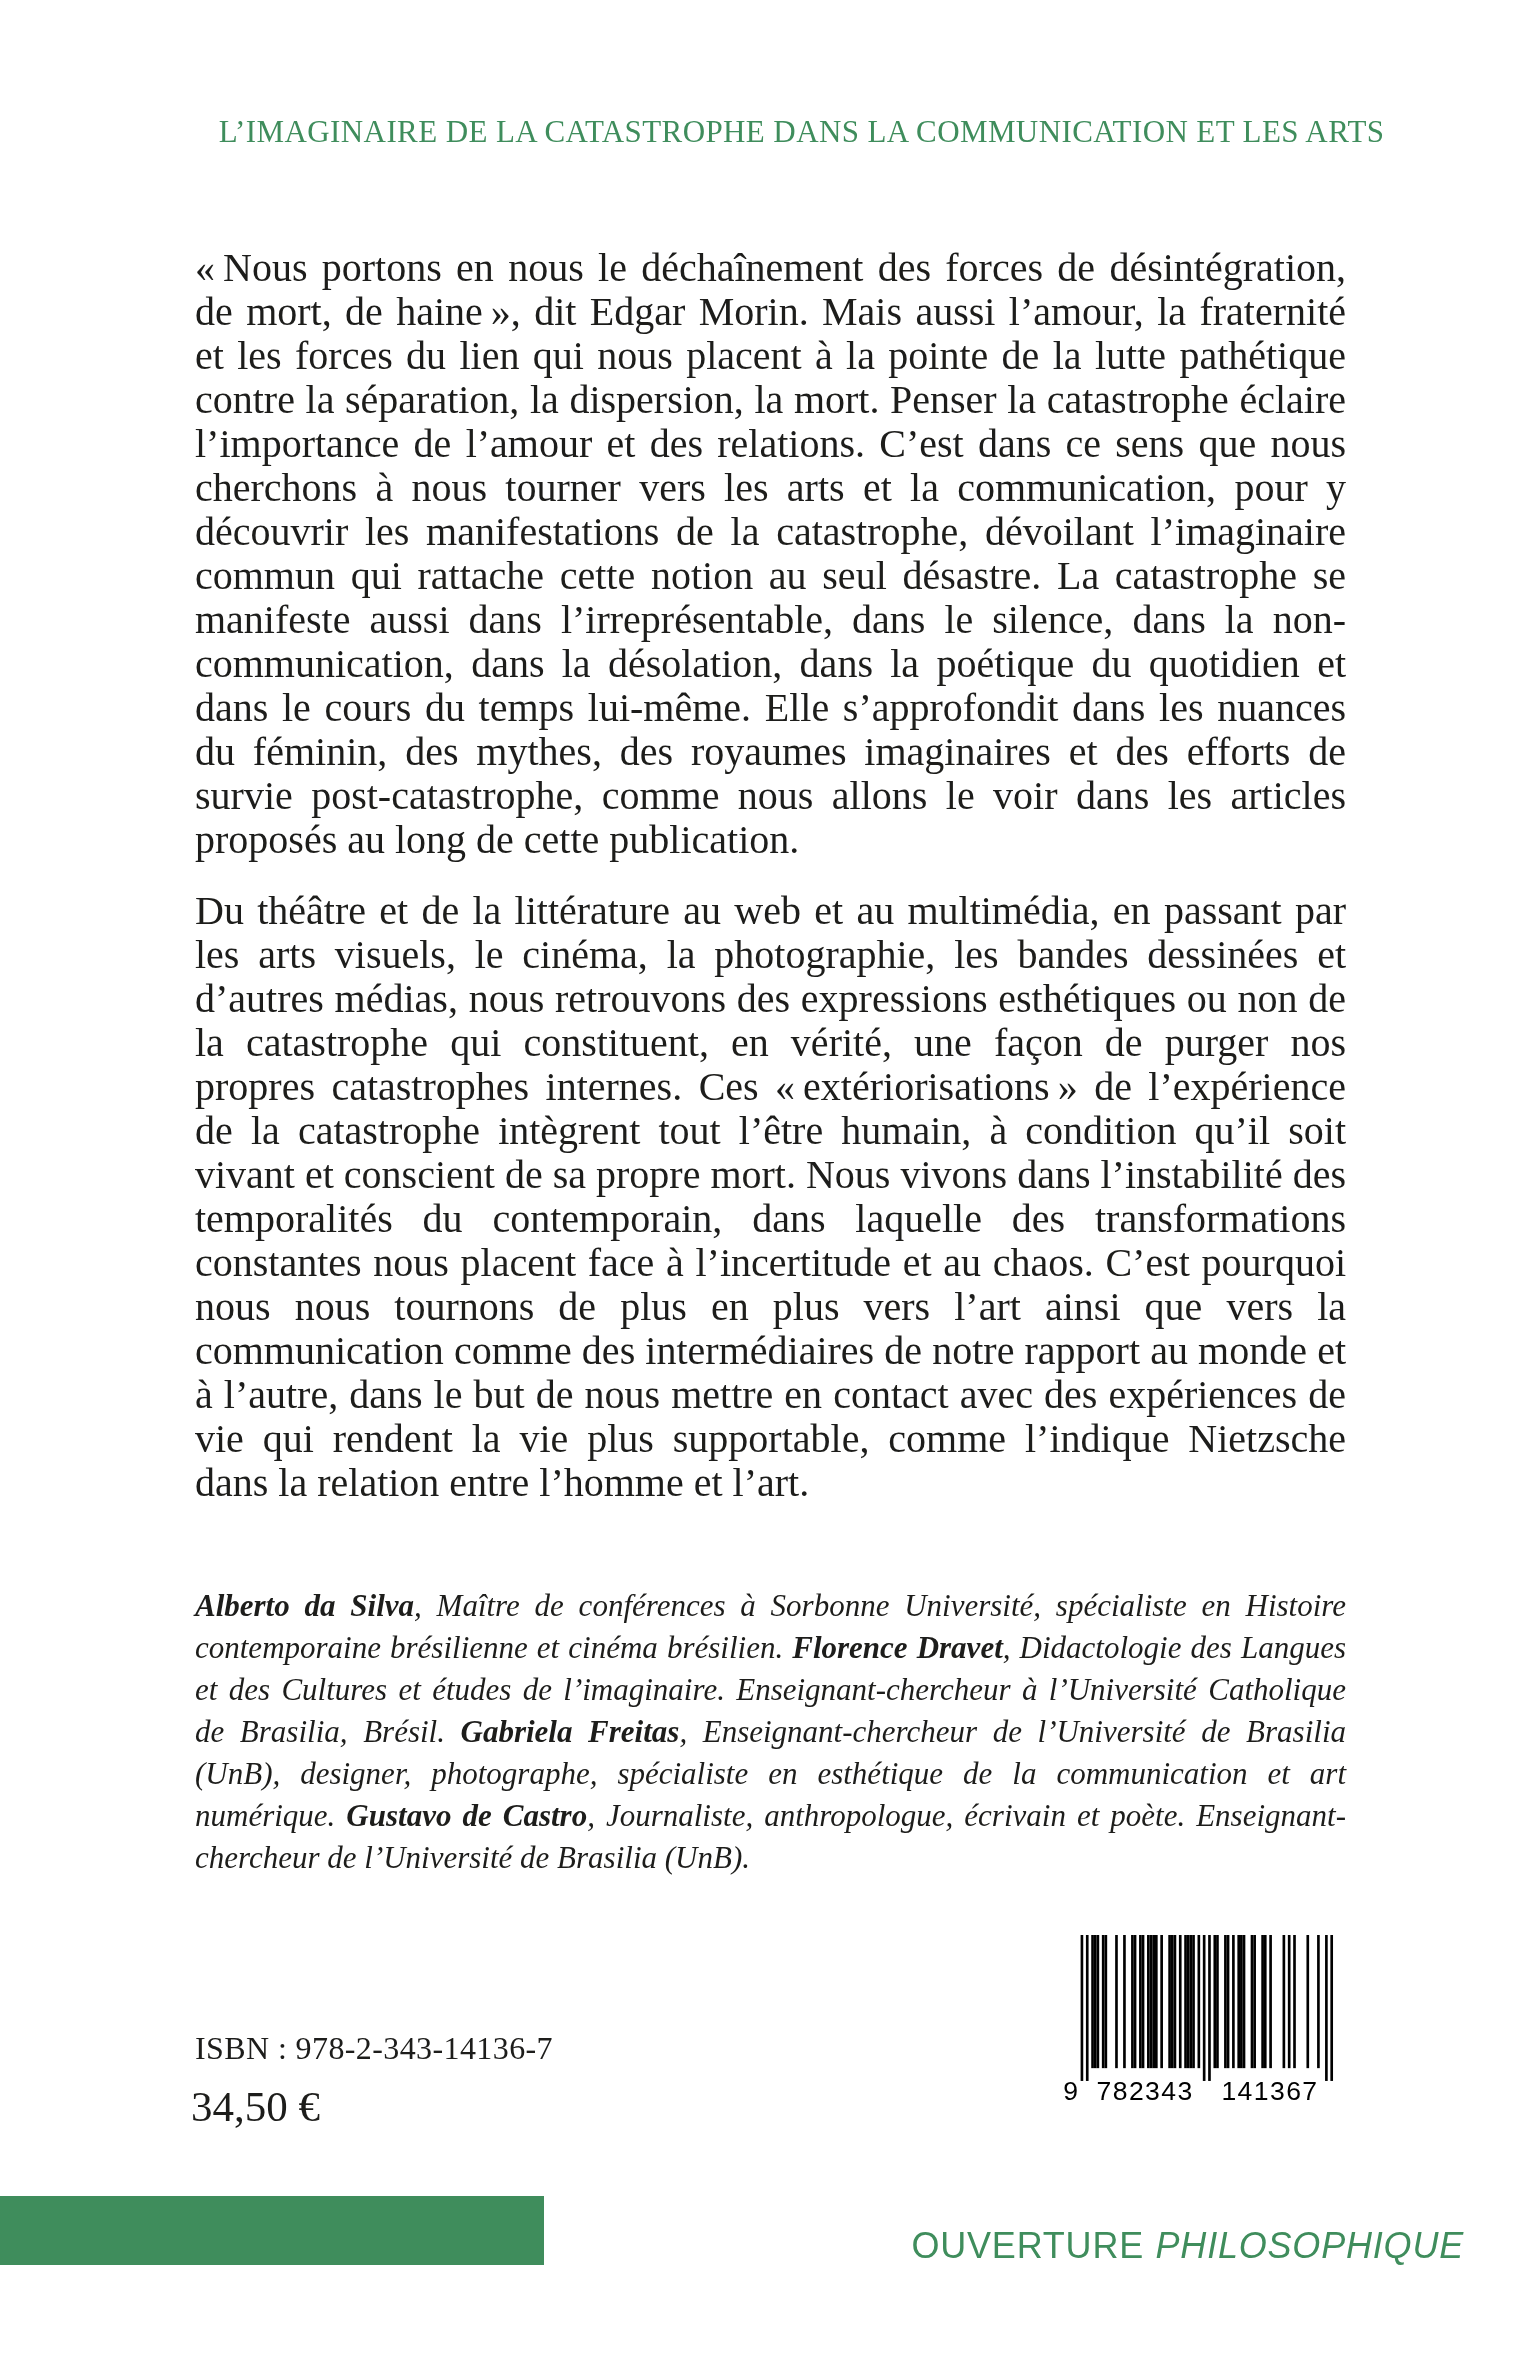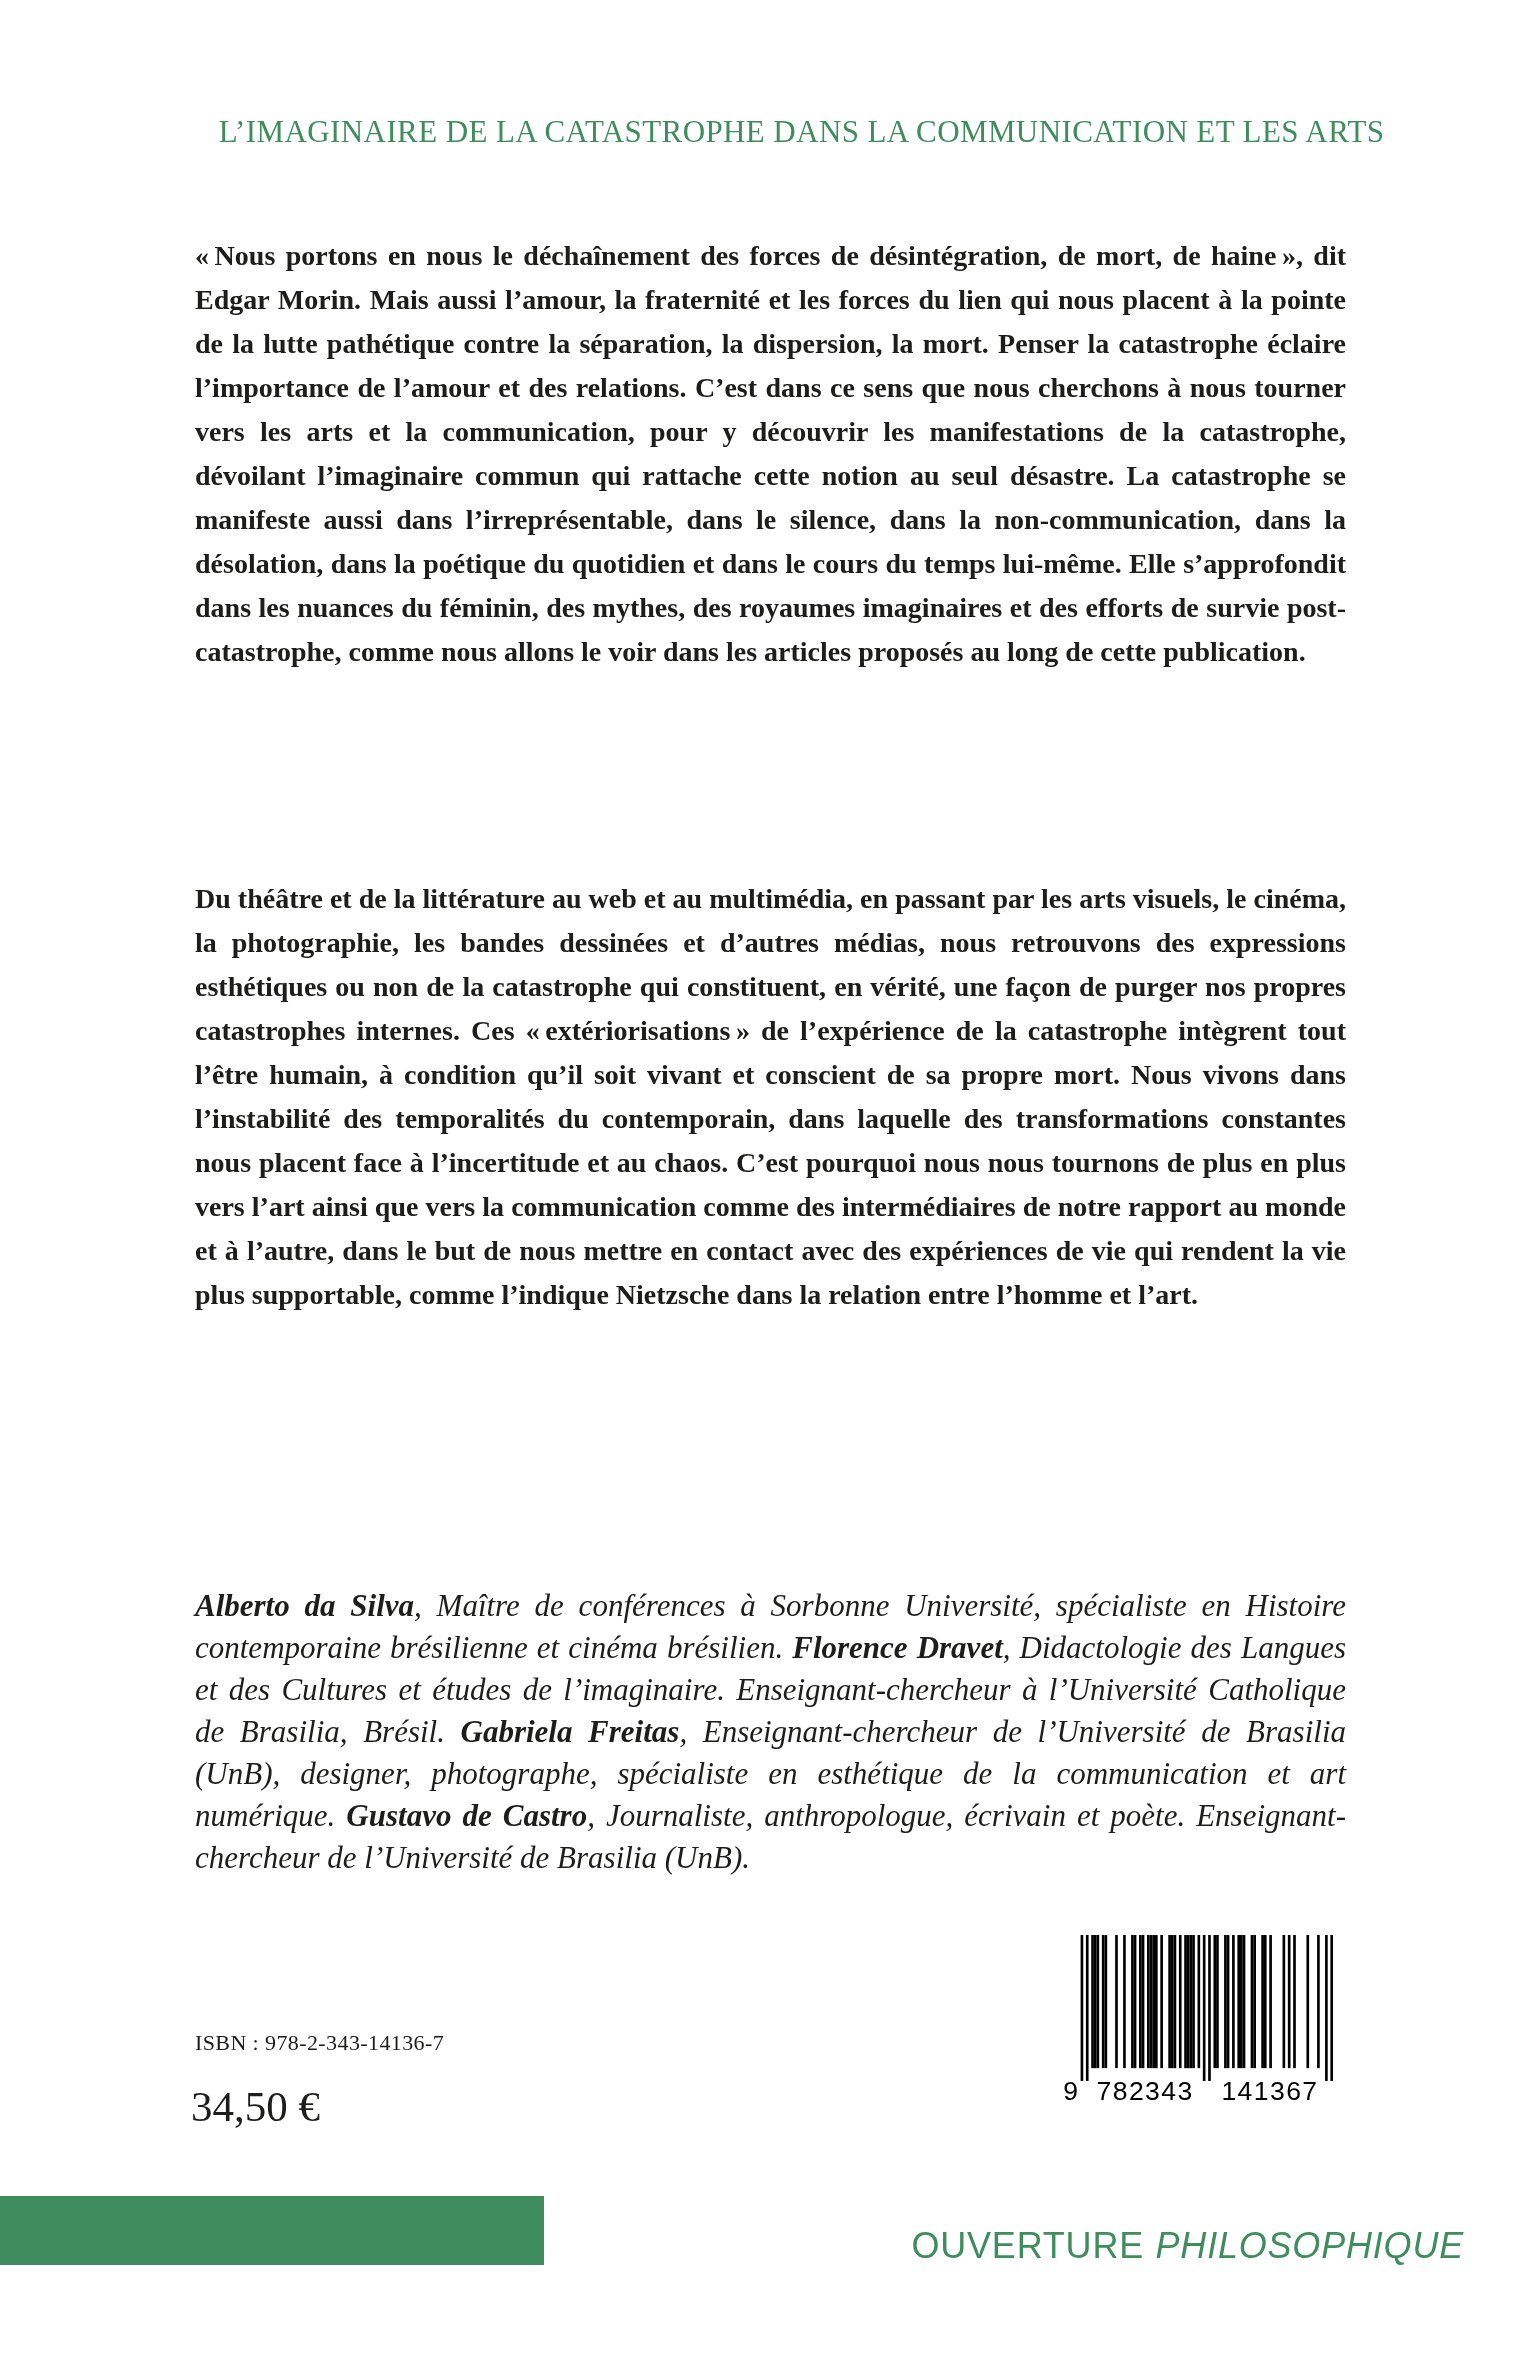--- a/index.html
+++ b/index.html
@@ -27,44 +27,43 @@
     font-size: 31px;
     letter-spacing: 0.4px;
     margin-left: 34px;
   }
 
   .textblock {
     position: absolute;
     left: 195px;
     width: 1151px;
     text-align: justify;
-    font-size: 28px;
+    font-size: 40px;
     line-height: 44px;
-    font-weight: bold;
   }
   .para1 { top: 206px; }
   .para2 { top: 849px; }
 
   .authors {
     position: absolute;
     left: 195px;
     top: 1554px;
     width: 1151px;
     text-align: justify;
     font-style: italic;
     font-size: 31px;
     line-height: 42px;
   }
   .authors .seg-bold { font-weight: bold; margin-top: 40px; }
 
   .isbn {
     position: absolute;
     left: 195px;
     top: 2030px;
-    font-size: 22px;
+    font-size: 32px;
     letter-spacing: 0.4px;
   }
 
   .price {
     position: absolute;
     left: 191px;
     top: 2082px;
     font-size: 43px;
   }
 

